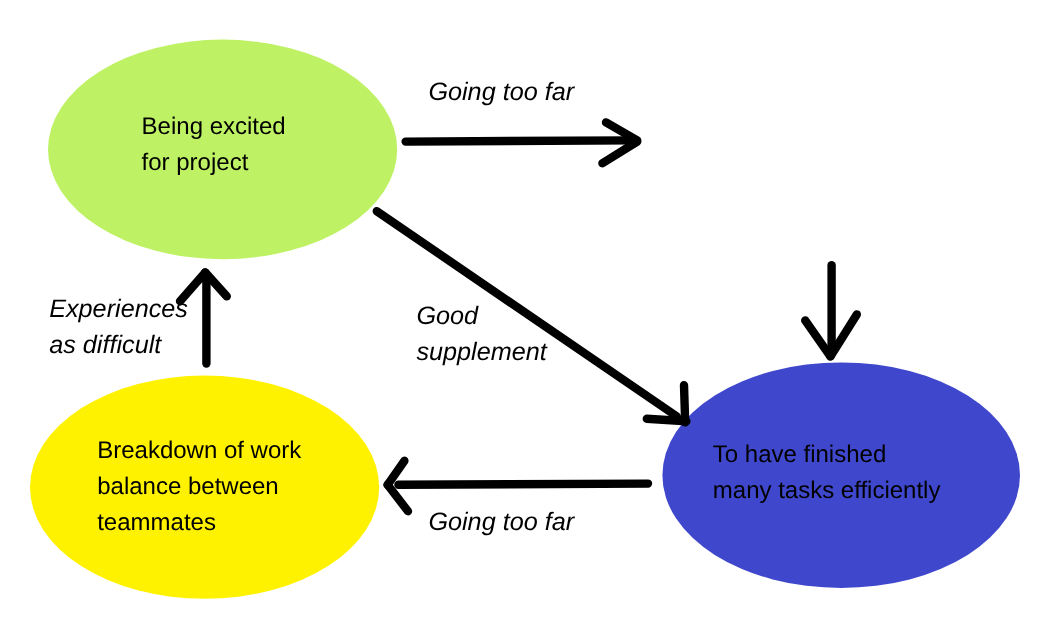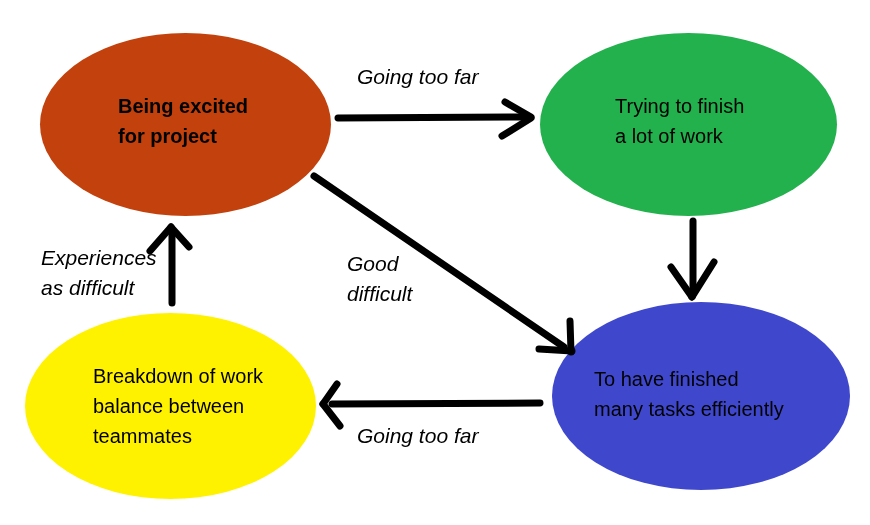--- a/index.html
+++ b/index.html
@@ -28,21 +28,21 @@
     color: #000000;
   }
   .node-excited   { left: 40px;  top: 33px;  width: 291px; height: 183px; }
   .node-trying    { left: 540px; top: 33px;  width: 297px; height: 183px; }
   .node-finished  { left: 552px; top: 302px; width: 298px; height: 188px; }
   .node-breakdown { left: 25px;  top: 313px; width: 291px; height: 186px; }
 
   .node-excited   .node-text { left: 78px; top: 58px; }
   .node-trying    .node-text { left: 75px; top: 58px; }
   .node-finished  .node-text { left: 42px; top: 62px; }
-  .node-breakdown .node-text { left: 68px; top: 48px; }
+  .node-breakdown .node-text { left: 56px; top: 48px; }
 
   .edge-label {
     position: absolute;
     font-style: italic;
     font-size: 21px;
     line-height: 30px;
     white-space: pre-line;
     color: #000000;
   }
   .lbl-top        { left: 357px; top: 62px;  }
@@ -57,29 +57,25 @@
     top: 0;
     width: 870px;
     height: 525px;
   }
 </style>
 </head>
 <body>
 
 <div class="canvas">
 
-  <div class="node node-excited" style="background-color: #c2410c; font-weight: bold;">
+  <div class="node node-excited" style="background-color: #bef264;">
     <span class="node-text">Being excited
 for project</span>
   </div>
 
-  <div class="node node-trying" style="background-color: rgb(34, 177, 76);">
-    <span class="node-text">Trying to finish
-a lot of work</span>
-  </div>
 
   <div class="node node-finished" style="background-color: rgb(63, 72, 204);">
     <span class="node-text">To have finished
 many tasks efficiently</span>
   </div>
 
   <div class="node node-breakdown" style="background-color: rgb(255, 242, 0);">
     <span class="node-text">Breakdown of work
 balance between
 teammates</span>
@@ -117,20 +113,20 @@
         <path d="M171,227 L150,251" stroke-width="7"></path>
         <path d="M171,227 L189,247" stroke-width="7"></path>
       </g>
     </g>
   </svg>
 
   <div class="edge-label lbl-top">Going too far</div>
 
 
   <div class="edge-label lbl-supplement">Good
-difficult</div>
+supplement</div>
 
   <div class="edge-label lbl-bottom">Going too far</div>
 
   <div class="edge-label lbl-difficult">Experiences
 as difficult</div>
 
 </div>
 
 </body></html>

